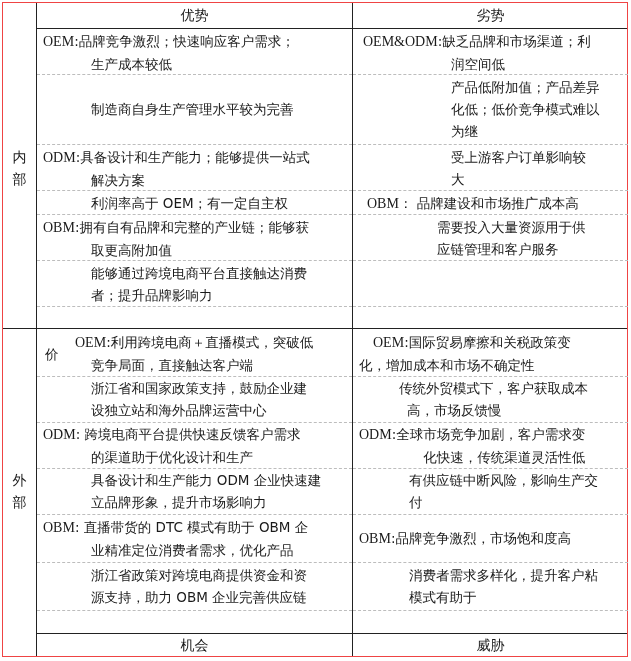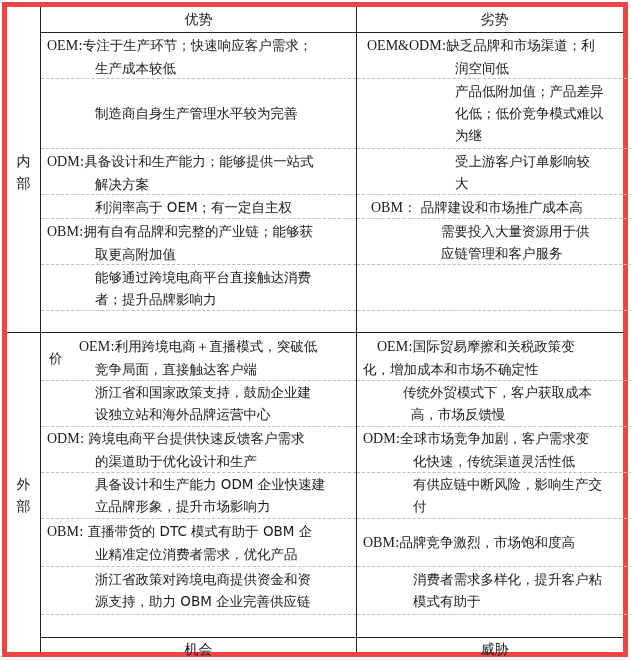--- a/index.html
+++ b/index.html
@@ -1,19 +1,19 @@
 <!DOCTYPE html>
 <html><head>
 <meta charset="utf-8">
 <style>
   html, body { margin: 0; padding: 0; background: #ffffff; }
   body { width: 631px; height: 661px; position: relative; overflow: hidden;
          font-family: "DejaVu Sans", "Liberation Sans", sans-serif; color: #1a1a1a; }
   .tbl { position: absolute; left: 2px; top: 2px; width: 626px; height: 655px;
-         border: 5px solid #ef4444; box-sizing: border-box; }
+         border: 1px solid #ef4444; box-sizing: border-box; }
   .vline { position: absolute; top: 0; bottom: 0; width: 0; border-left: 1px solid #222; }
   .hline { position: absolute; left: 0; right: 0; height: 0; border-top: 1px solid #222; }
   .dline { position: absolute; height: 0; border-top: 1px dashed #bdbdbd; }
   .hdr { position: absolute; font-size: 14px; text-align: center; line-height: 24px; }
   .side { position: absolute; left: 0; width: 33px; font-size: 14px; text-align: center;
           line-height: 22px; }
   .cell { position: absolute; font-size: 13.5px; line-height: 22px; white-space: nowrap; }
   .lat { font-family: "Liberation Serif", "DejaVu Serif", serif; font-size: 14px; }
 </style>
 </head>
@@ -64,21 +64,21 @@
   <div class="side" style="top:143px;">
     <div>内</div>
     <div>部</div>
   </div>
   <div class="side" style="top:466px;">
     <div>外</div>
     <div>部</div>
   </div>
 
   <div class="cell" style="left:40px; top:27px;">
-    <div><span class="lat">OEM</span><span>:专注于生产环节；快速响应客户需求；</span></div>
+    <div><span class="lat">OEM</span><span>:品牌竞争激烈；快速响应客户需求；</span></div>
     <div style="padding-left:48px;">生产成本较低</div>
   </div>
   <div class="cell" style="left:88px; top:95px;">
     <div>制造商自身生产管理水平较为完善</div>
   </div>
   <div class="cell" style="left:40px; top:143px;">
     <div><span class="lat">ODM</span><span>:具备设计和生产能力；能够提供一站式</span></div>
     <div style="padding-left:48px;">解决方案</div>
   </div>
   <div class="cell" style="left:88px; top:189px;">
@@ -141,21 +141,21 @@
   </div>
 
   <div class="cell" style="left:356px; top:328px;">
     <div style="padding-left:14px;"><span class="lat">OEM</span><span>:国际贸易摩擦和关税政策变</span></div>
     <div>化，增加成本和市场不确定性</div>
   </div>
   <div class="cell" style="left:396px; top:374px;">
     <div>传统外贸模式下，客户获取成本</div>
     <div style="padding-left:8px;">高，市场反馈慢</div>
   </div>
-  <div class="cell" style="left:356px; top:420px;">
+  <div class="cell" style="left:356px; top:420px;text-align:right;">
     <div><span class="lat">ODM</span><span>:全球市场竞争加剧，客户需求变</span></div>
     <div style="padding-left:50px;">化快速，传统渠道灵活性低</div>
   </div>
   <div class="cell" style="left:406px; top:466px;">
     <div>有供应链中断风险，影响生产交</div>
     <div>付</div>
   </div>
   <div class="cell" style="left:356px; top:524px;">
     <div><span class="lat">OBM</span><span>:品牌竞争激烈，市场饱和度高</span></div>
   </div>

